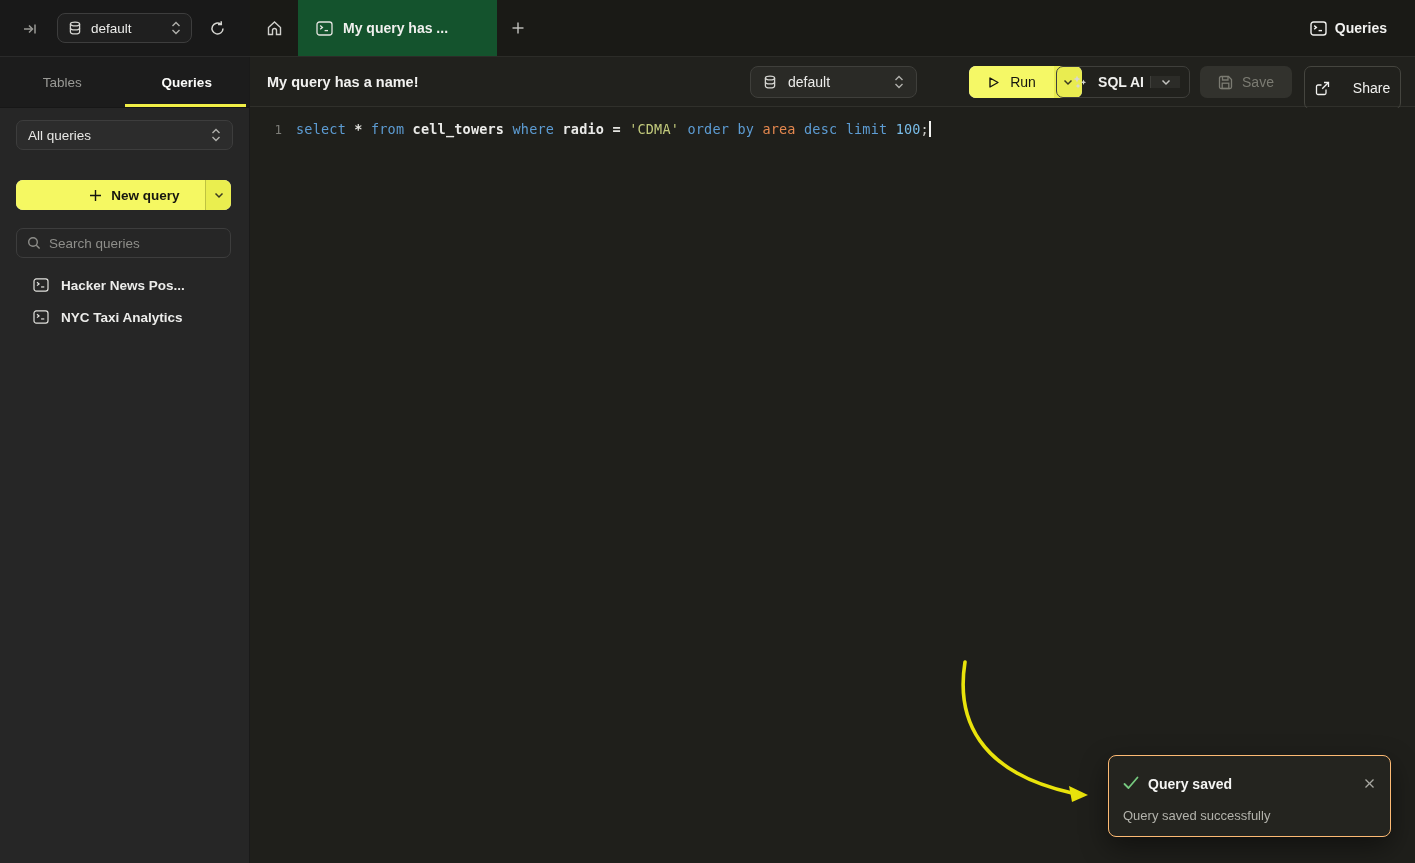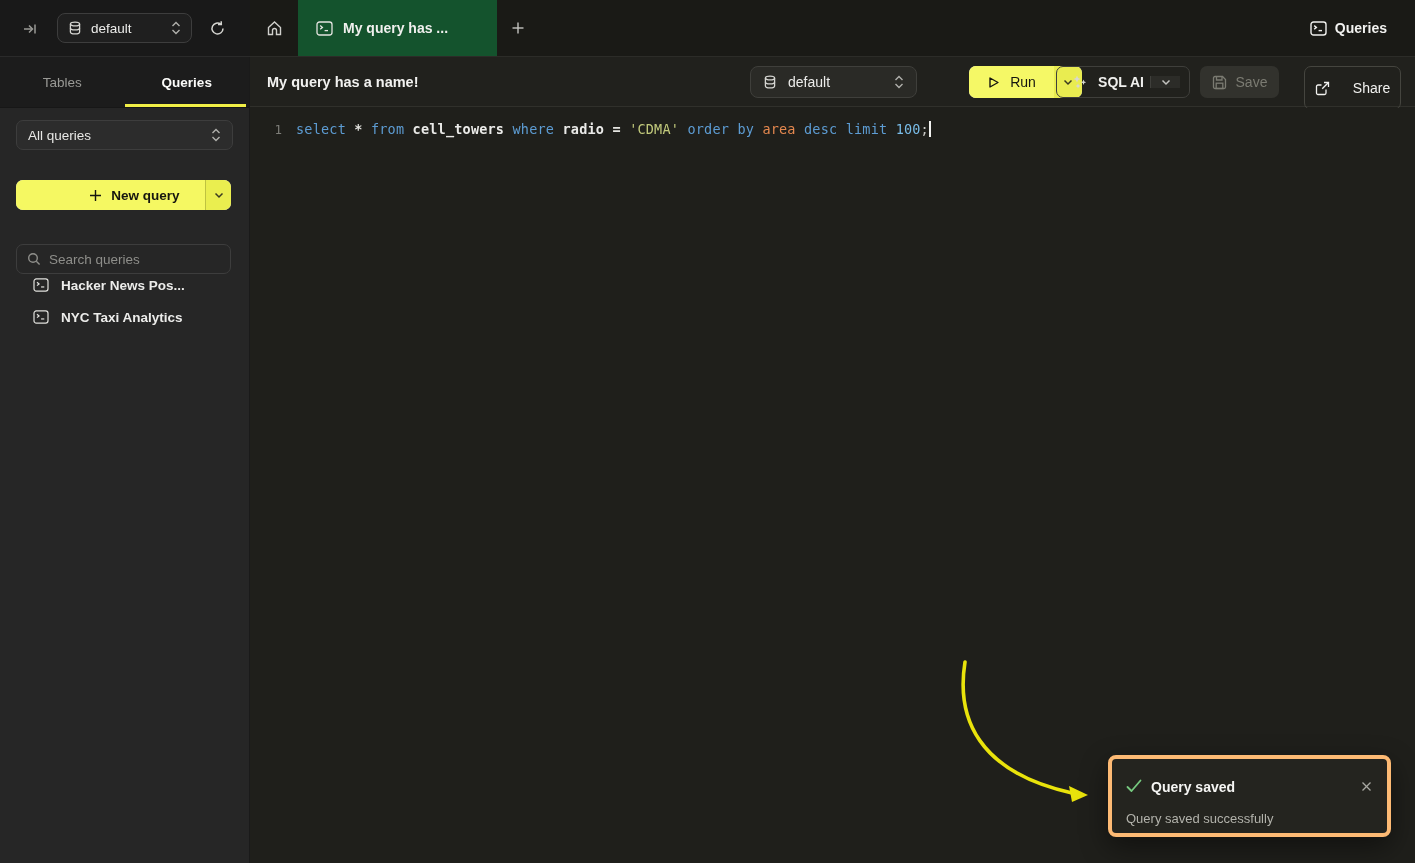--- a/index.html
+++ b/index.html
@@ -27,58 +27,58 @@
   .sidebar { position:absolute; left:0; top:57px; width:250px; height:806px; background:#262626; border-right:1px solid #1a1a1a; }
   .side-tabs { display:flex; height:51px; background:#1c1c1c; border-bottom:1px solid #171717; }
   .side-tab { flex:1; display:flex; align-items:center; justify-content:center; font-size:13.5px; color:#9a9a96; cursor:pointer; position:relative; }
   .side-tab.active { color:#fbfbf9; font-weight:600; }
   .side-tab.active::after { content:""; position:absolute; left:0; right:3px; bottom:0; height:3px; background:#f0ee46; }
   .filter-select { position:absolute; left:16px; top:63px; width:217px; height:30px; background:#2c2c2c; border:1px solid #3d3d3d; border-radius:7px; display:flex; align-items:center; padding:0 11px; cursor:pointer; }
   .filter-select .lbl { flex:1; color:#e8e8e6; font-size:13.5px; }
   .newquery-btn { position:absolute; left:16px; top:123px; width:215px; height:30px; border-radius:7px; display:flex; overflow:hidden; cursor:pointer; border:none; padding:0; }
   .newquery-main { flex:1; background:#f5f862; display:flex; align-items:center; justify-content:center; gap:9px; color:#16160f; font-size:13.5px; font-weight:600;padding-left:48px; }
   .newquery-caret { width:26px; background:#eaee4f; border-left:1px solid rgba(0,0,0,.18); display:flex; align-items:center; justify-content:center; }
-  .search-box { position:absolute; left:16px; top:171px; width:215px; height:30px; border:1px solid #3d3d3d; border-radius:7px; display:flex; align-items:center; padding:0 10px; gap:8px;margin-top:16px; }
+  .search-box { position:absolute; left:16px; top:171px; width:215px; height:30px; border:1px solid #3d3d3d; border-radius:7px; display:flex; align-items:center; padding:0 10px; gap:8px; }
   .search-box input { flex:1; background:transparent; border:none; outline:none; color:#e8e8e6; font-size:13.5px; font-family:inherit; }
   .search-box input::placeholder { color:#8e8e8a; }
   .query-list { position:absolute; left:16px; top:212px; width:217px; }
   .query-item { height:32px; display:flex; align-items:center; padding-left:17px; gap:12px; border-radius:7px; cursor:pointer; }
   .query-item .lbl { color:#ececea; font-size:13.5px; font-weight:600; white-space:nowrap; }
   .query-item.selected { background:#323230; }
 
   
   .edit-header { position:absolute; left:250px; top:57px; width:1165px; height:50px; background:#21211d; border-bottom:1px solid #30302b;text-decoration:underline; }
   .edit-title { position:absolute; left:17px; top:17px; color:#f2f2f0; font-size:14.5px; font-weight:600; }
   .hdr-db-select { position:absolute; left:500px; top:9px; width:167px; height:32px; background:#2a2a26; border:1px solid #3f3f3b; border-radius:8px; display:flex; align-items:center; padding:0 12px; cursor:pointer; }
   .hdr-db-select .lbl { flex:1; color:#ececea; font-size:14px; margin-left:11px; }
   .run-btn { position:absolute; left:719px; top:9px; width:113px; height:32px; border-radius:7px; display:flex; overflow:hidden; cursor:pointer; border:none; padding:0; }
   .run-main { flex:1; background:#f5f866; display:flex; align-items:center; justify-content:center; gap:10px; color:#15150f; font-size:14px; font-weight:500; }
   .run-caret { width:28px; background:#e9ec50; display:flex; align-items:center; justify-content:center; }
   .sqlai-btn { position:absolute; left:806px; top:9px; width:134px; height:32px; border:1px solid #3f3f3b; border-radius:7px; display:flex; overflow:hidden; cursor:pointer; background:transparent; padding:9px; }
   .sqlai-main { flex:1; display:flex; align-items:center; justify-content:center; gap:10px; color:#f0f0ee; font-size:14px; font-weight:600; }
   .sqlai-caret { width:30px; background:#2c2c28; border-left:1px solid #3f3f3b; display:flex; align-items:center; justify-content:center; }
-  .save-btn { position:absolute; left:950px; top:9px; width:79px; height:32px; background:#32322d; border:none; border-radius:7px; display:flex; align-items:center; justify-content:center; gap:9px; color:#7b7b72; font-size:14px; font-weight:500; cursor:default; }
+  .save-btn { position:absolute; left:950px; top:9px; width:92px; height:32px; background:#32322d; border:none; border-radius:7px; display:flex; align-items:center; justify-content:center; gap:9px; color:#7b7b72; font-size:14px; font-weight:500; cursor:default; }
   .share-btn { position:absolute; left:1054px; top:9px; width:97px; height:44px; background:transparent; border:1px solid #45453f; border-radius:7px; display:flex; align-items:center; justify-content:center; gap:23px; color:#f2f2f0; font-size:14px; font-weight:500; cursor:pointer; }
 
   
   .editor { position:absolute; left:250px; top:108px; width:1165px; height:755px; background:#1f1f1b; }
   .code-line { position:absolute; left:0; top:10px; width:100%; height:22px; display:flex; align-items:center; font-family:"DejaVu Sans Mono","Liberation Mono",monospace; font-size:13.5px; }
   .line-no { width:24px; margin-left:8px; text-align:right; color:#7d7d78; font-size:12.5px; }
   .code-text { margin-left:14px; white-space:pre; letter-spacing:.2px; }
   .tk-kw { color:#5d9cd3; }
   .tk-id { color:#eaeae8; font-weight:bold; }
   .tk-op { color:#e4e4e0; font-weight:bold; }
   .tk-str { color:#c2ca7c; }
   .tk-fld { color:#e5884f; }
   .tk-num { color:#79bce8; }
   .tk-pl { color:#cacac6; }
   .cursor { display:inline-block; width:2px; height:16px; background:#f2f2f0; vertical-align:-3px; }
 
   
-  .toast { position:absolute; left:1108px; top:755px; width:283px; height:82px; background:#24241f; border:4px solid #fdba74; border-radius:8px; box-shadow:0 10px 28px rgba(0,0,0,.45); }
+  .toast { position:absolute; left:1108px; top:755px; width:283px; height:82px; background:#24241f; border:1px solid #fdba74; border-radius:8px; box-shadow:0 10px 28px rgba(0,0,0,.45); }
   .toast-title { position:absolute; left:39px; top:20px; color:#f5f5f3; font-size:14px; font-weight:700; }
   .toast-close { position:absolute; right:12px; top:18px; width:18px; height:18px; }
   .toast-msg { position:absolute; left:14px; top:52px; color:#b2b2ab; font-size:13px; }
 
   .annotation-arrow { position:absolute; left:940px; top:650px; pointer-events:none; }
 
   svg { display:block; }
 </style>
 </head>
 <body>

